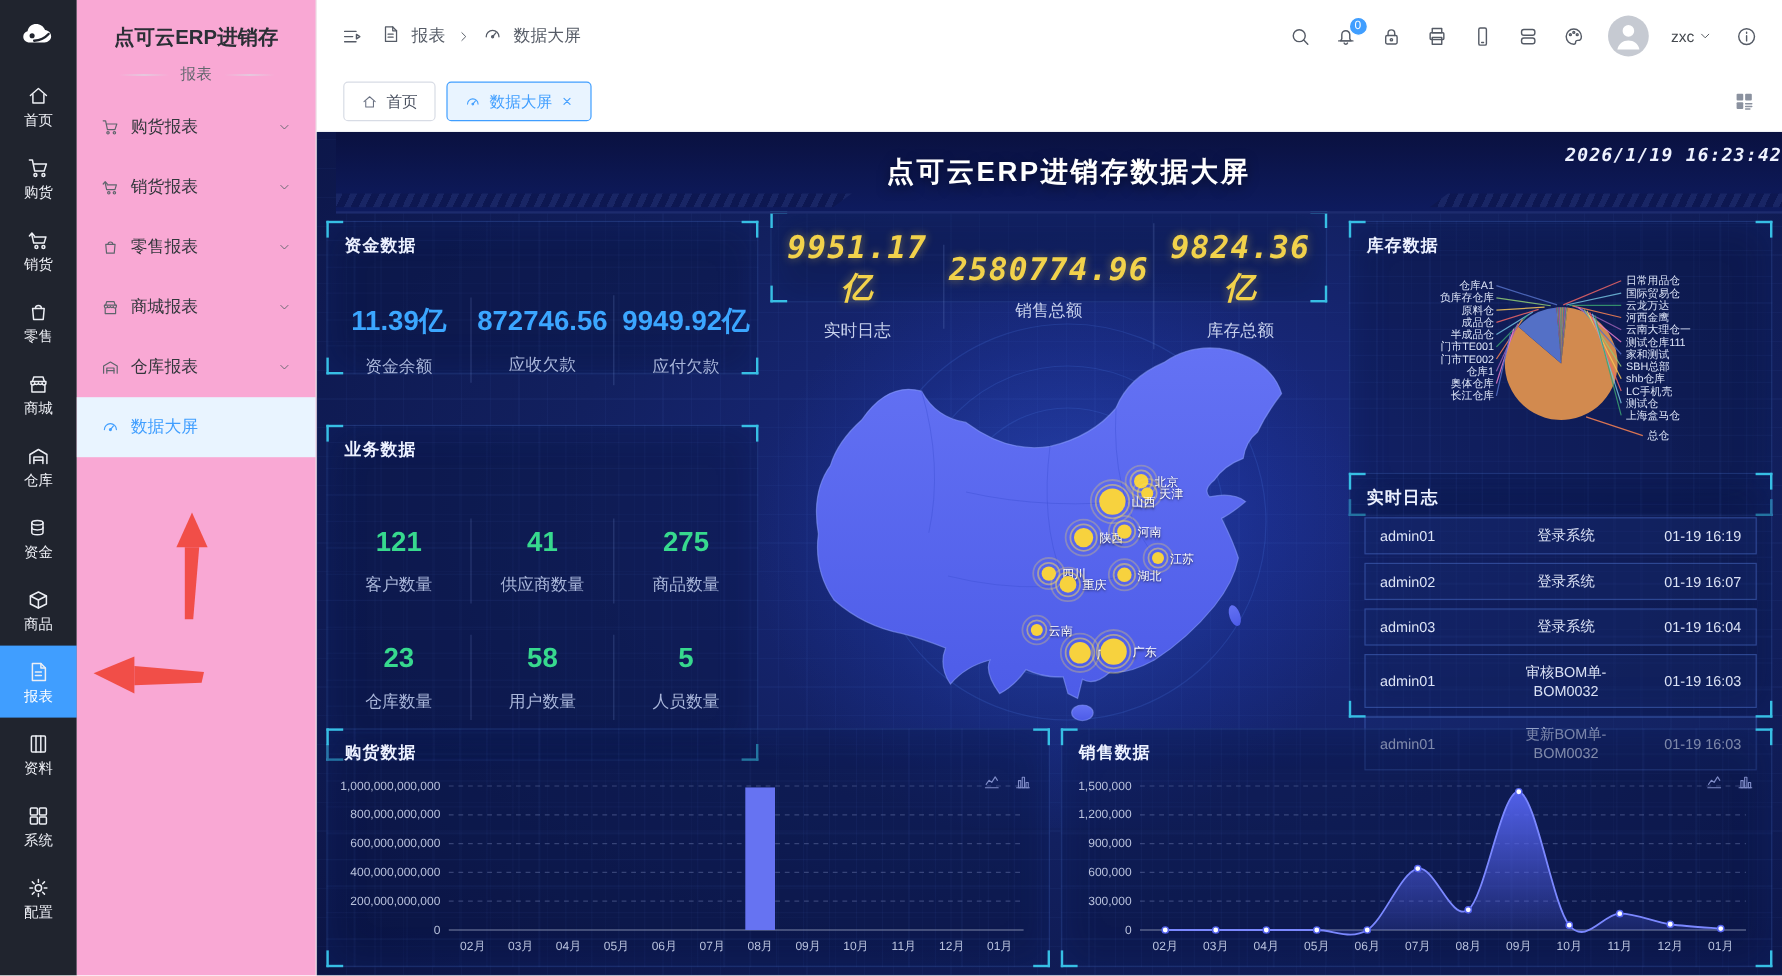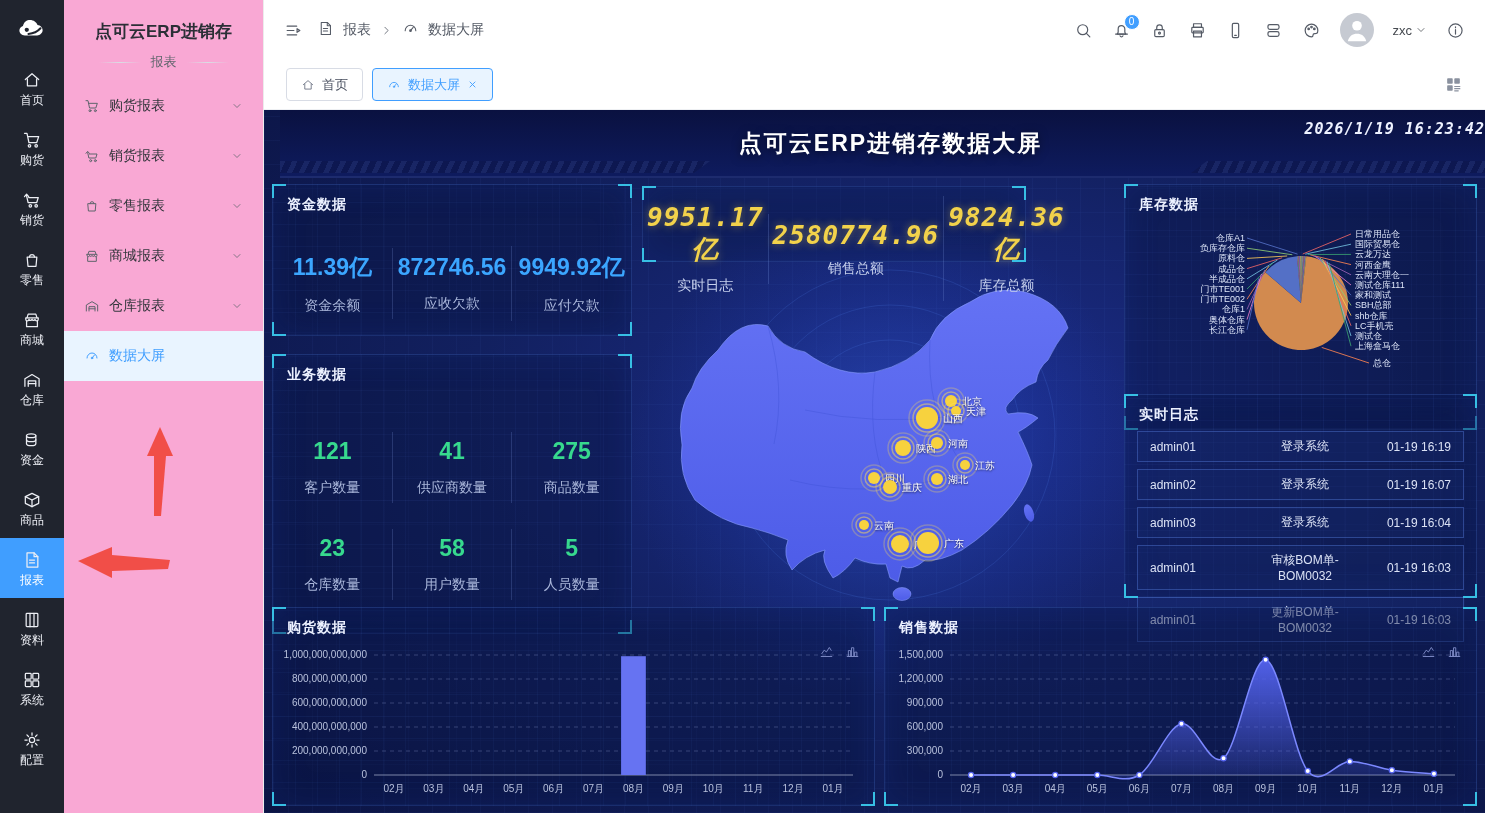--- a/index.html
+++ b/index.html
@@ -513,21 +513,21 @@
           </g>
         </svg>
 
       <div class="scr-head">
         <div class="scr-title">点可云ERP进销存数据大屏</div>
         <div class="scr-clock digital">2026/1/19 16:23:42</div>
         <div class="hatch l"></div>
         <div class="hatch r"></div>
       </div>
 
-      <section class="panel" style="left:8px;top:74px;width:360px;height:152px">
+      <section class="panel" style="left:8px;top:74px;width:360px;height:128px">
         <div class="ptitle">资金数据</div>
         <div class="stat-row" id="funds-stats" style="margin-top:32px">
             <div class="vstat">
               <div class="v">11.39亿</div>
               <div class="l">资金余额</div>
             </div>
             <div class="vstat">
               <div class="v">872746.56</div>
               <div class="l">应收欠款</div>
             </div>
@@ -571,21 +571,21 @@
               <div class="v">5</div>
               <div class="l">人员数量</div>
             </div>
           </div>
       <i class="corner" style="top: -1px; left: -1px; border-top-width: 2px; border-left-width: 2px;"></i>
           <i class="corner" style="top: -1px; right: -1px; border-top-width: 2px; border-right-width: 2px;"></i>
           <i class="corner" style="bottom: -1px; left: -1px; border-bottom-width: 2px; border-left-width: 2px;"></i>
           <i class="corner" style="bottom: -1px; right: -1px; border-bottom-width: 2px; border-right-width: 2px;"></i>
         </section>
 
-      <section class="panel totals" style="left:378px;top:76px;width:384px;height:76px;background:rgba(10,22,66,.30)">
+      <section class="panel totals" style="left:378px;top:66px;width:464px;height:76px;background:rgba(10,22,66,.30)">
         <div class="stat-row" id="totals-stats" style="margin-top:9px">
             <div class="vstat">
               <div class="v digital">9951.17亿</div>
               <div class="l">实时日志</div>
             </div>
             <div class="vstat">
               <div class="v digital">2580774.96</div>
               <div class="l">销售总额</div>
             </div>
             <div class="vstat">

